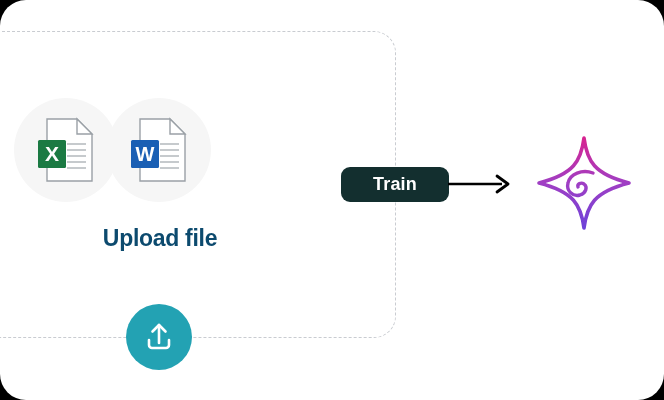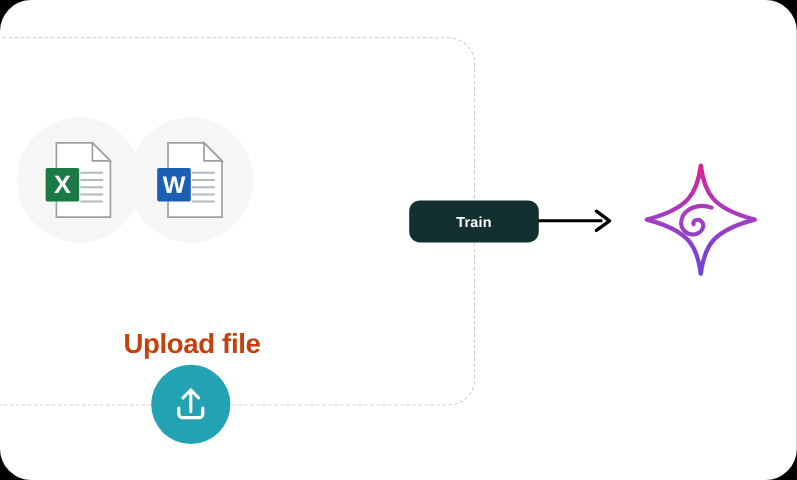--- a/index.html
+++ b/index.html
@@ -73,24 +73,23 @@
 
   
   .upload-caption {
     position: absolute;
     left: 0px;
     top: 225px;
     width: 320px;
     text-align: center;
     font-size: 23px;
     font-weight: bold;
-    color: #c2410c;
+    color: #0c4a6e;
     letter-spacing: -0.3px;
     font-family: "Liberation Sans", sans-serif;
-    margin-top: 48px;
   }
 
   
   .upload-btn {
     position: absolute;
     left: 126px;
     top: 304px;
     width: 66px;
     height: 66px;
     border-radius: 50%;
@@ -107,21 +106,21 @@
   .train-pill {
     position: absolute;
     left: 341px;
     top: 167px;
     width: 108px;
     height: 35px;
     border-radius: 9px;
     background: #132f2f;
     color: #ffffff;
     border: none;
-    font-size: 12px;
+    font-size: 18px;
     font-weight: bold;
     letter-spacing: 0.2px;
     display: flex;
     align-items: center;
     justify-content: center;
     cursor: pointer;
     font-family: "Liberation Sans", sans-serif;
   }
 
   

